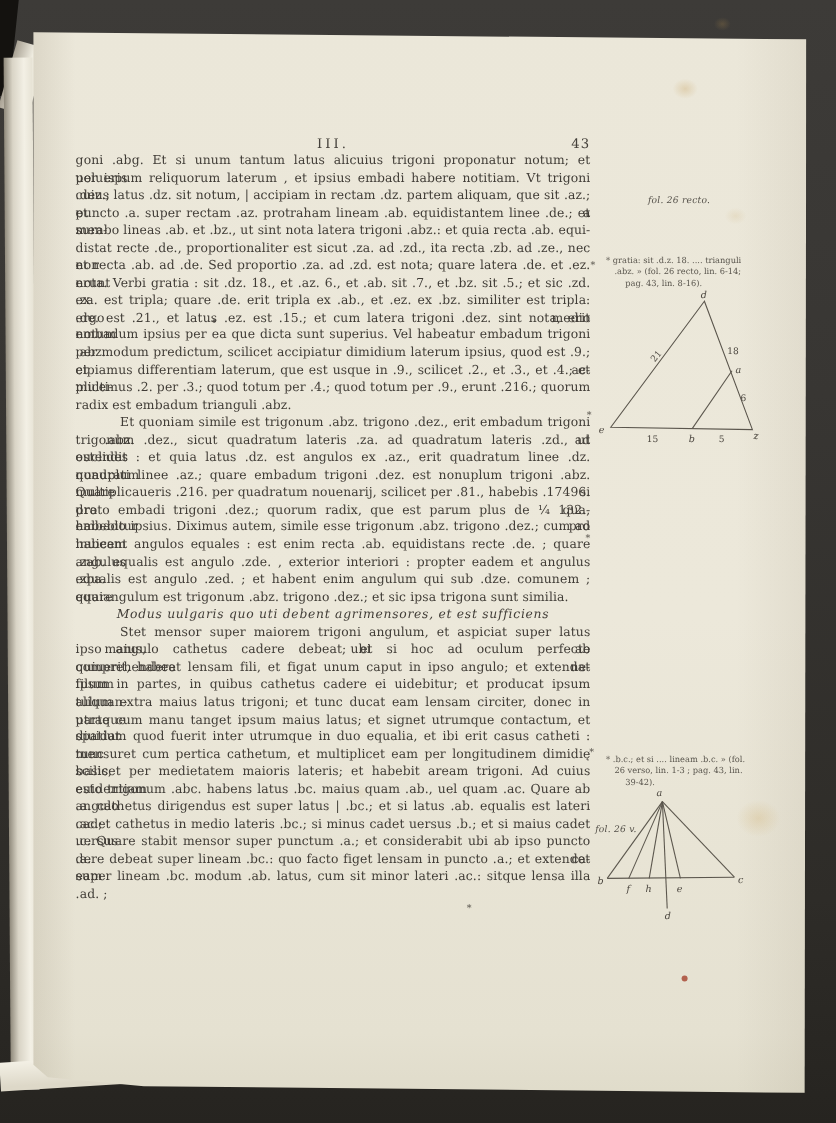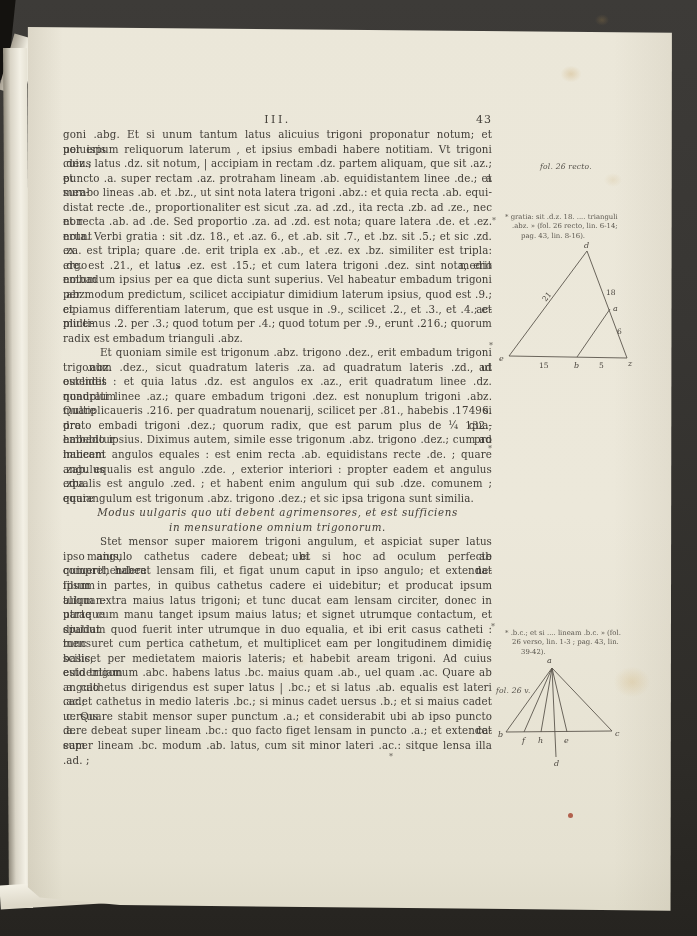--- a/index.html
+++ b/index.html
@@ -130,21 +130,20 @@
         <div class="tl">ostendit : et quia latus .dz. est angulos ex .az., erit quadratum linee .dz. nonuplum</div>
         <div class="tl">quadrati linee .az.; quare embadum trigoni .dez. est nonuplum trigoni .abz. Quare si</div>
         <div class="tl">multiplicaueris .216. per quadratum nouenarij, scilicet per .81., habebis .17496. pro qua-</div>
         <div class="tl">drato embadi trigoni .dez.; quorum radix, que est parum plus de ¼ 132., habebitur pro</div>
         <div class="tl">embado ipsius. Diximus autem, simile esse trigonum .abz. trigono .dez.; cum ad inuicem</div>
         <div class="tl">habeant angulos equales : est enim recta .ab. equidistans recte .de. ; quare angulus</div>
         <div class="tl">.zab. equalis est angulo .zde. , exterior interiori : propter eadem et angulus .zba.</div>
         <div class="tl">equalis est angulo .zed. ; et habent enim angulum qui sub .dze. comunem ; quare</div>
         <div class="tl end">equiangulum est trigonum .abz. trigono .dez.; et sic ipsa trigona sunt similia.</div>
         <div class="tl ctr">Modus uulgaris quo uti debent agrimensores, et est sufficiens</div>
-        <div class="tl ctr">in mensuratione omnium trigonorum.</div>
         <div class="tl ind">Stet mensor super maiorem trigoni angulum, et aspiciat super latus maius, ubi ab</div>
         <div class="tl">ipso angulo cathetus cadere debeat; et si hoc ad oculum perfecte comprehendere ne-</div>
         <div class="tl">quiuerit, habeat lensam fili, et figat unum caput in ipso angulo; et extendat ipsum</div>
         <div class="tl">filum in partes, in quibus cathetus cadere ei uidebitur; et producat ipsum aliquan-</div>
         <div class="tl">tulum extra maius latus trigoni; et tunc ducat eam lensam circiter, donec in utraque</div>
         <div class="tl">parte cum manu tanget ipsum maius latus; et signet utrumque contactum, et diuidat</div>
         <div class="tl">spatium quod fuerit inter utrumque in duo equalia, et ibi erit casus catheti : tunc</div>
         <div class="tl">mensuret cum pertica cathetum, et multiplicet eam per longitudinem dimidię basis,</div>
         <div class="tl">scilicet per medietatem maioris lateris; et habebit aream trigoni. Ad cuius euidentiam</div>
         <div class="tl">esto trigonum .abc. habens latus .bc. maius quam .ab., uel quam .ac. Quare ab angulo</div>

